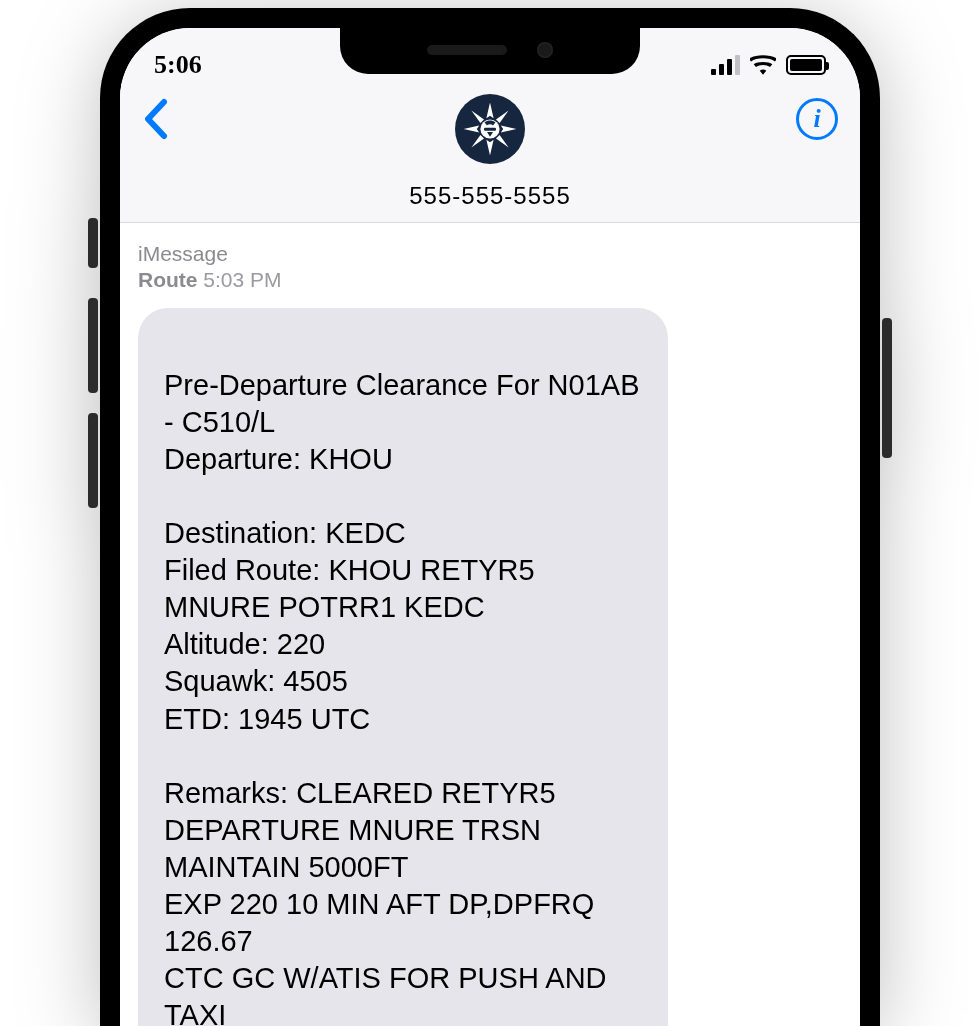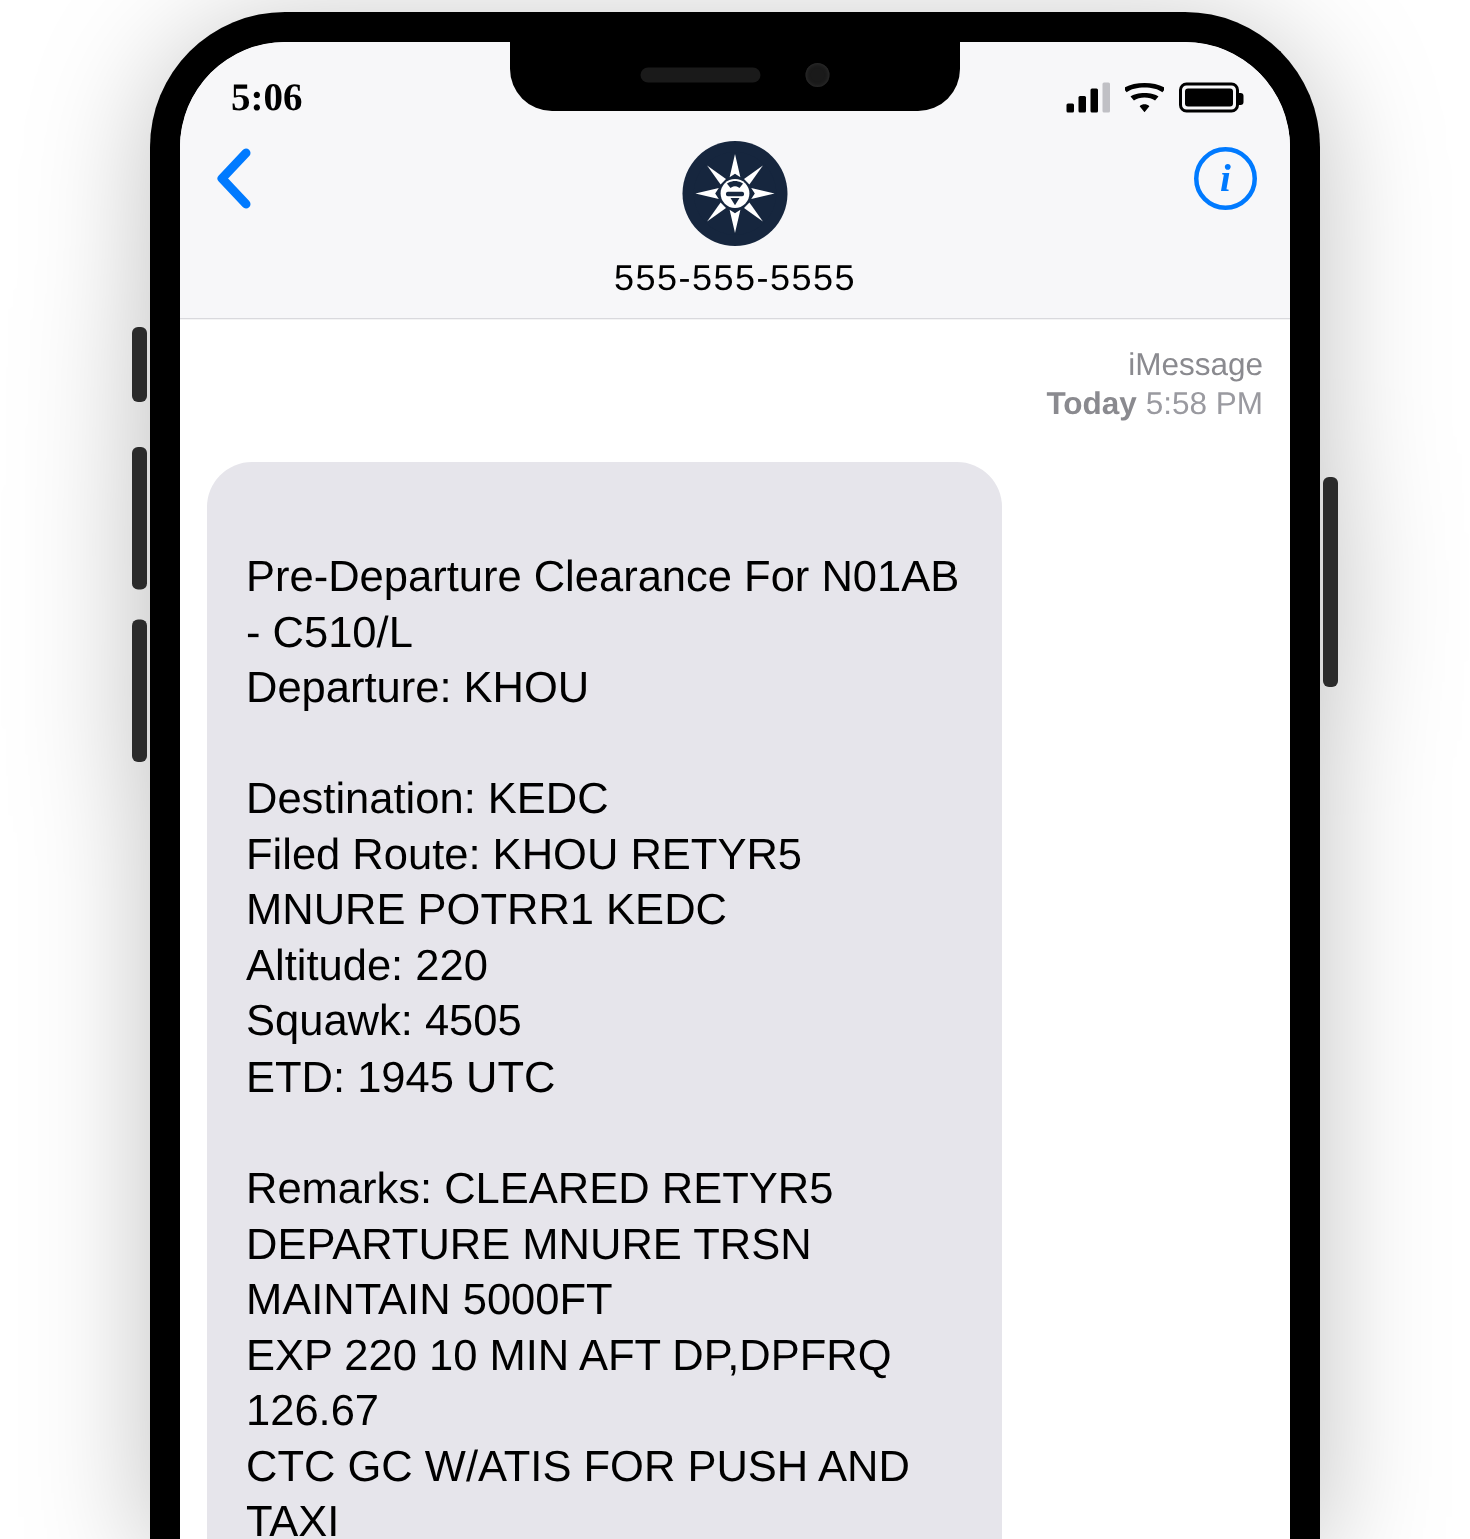--- a/index.html
+++ b/index.html
@@ -112,21 +112,21 @@
     background:#f7f7f9;
     display:grid;
     grid-template-columns: 60px 1fr 60px;
     align-items:start;
   }
   .back{
     color:#007aff; font-size:46px; line-height:1;
     padding-top:4px;
   }
   .contact{
-    display:flex; flex-direction:column; align-items:center; gap:8px;
+    display:flex; flex-direction:column; align-items:center; gap:18px;
   }
   .avatar{
     width:70px; height:70px; border-radius:50%;
     background:#16263e;
     display:flex; align-items:center; justify-content:center;
   }
   .avatar svg{ width:60px; height:60px;}
   .contact-name{
     font-size:24px; color:#000; letter-spacing:1px;
   }
@@ -143,25 +143,25 @@
   }
 
   
   .content{
     padding: 18px 18px 0 18px;
     background:#fff;
     height: calc(100% - 56px - 120px);
     overflow:hidden;
   }
   .thread-meta{
-    text-align:right;
+    text-align:left;
     font-size:21px;
     color:#8a8a8f;
     line-height:1.25;
-    margin-bottom:24px;
+    margin-bottom:14px;
   }
   .thread-meta .label{ display:block; }
   .thread-meta .day{ font-weight:700; color:#8a8a8f;}
   .thread-meta .time{ color:#9a9aa0;}
 
   
   .bubble{
     max-width: 530px;
     background:#e6e5eb;
     color:#000;
@@ -244,22 +244,22 @@
           <div class="info-circle">
             <span>i</span>
           </div>
         </div>
       </div>
 
       <div class="content">
         <div class="thread-meta">
           <span class="label">iMessage</span>
           <span>
-            <span class="day">Today</span>
-            <span class="time">5:58 PM</span>
+            <span class="day">Route</span>
+            <span class="time">5:03 PM</span>
           </span>
         </div>
 
         <div class="bubble">
           <span>Pre-Departure Clearance For N01AB - C510/L
 Departure: KHOU
 
 Destination: KEDC
 Filed Route: KHOU RETYR5 MNURE POTRR1 KEDC
 Altitude: 220

